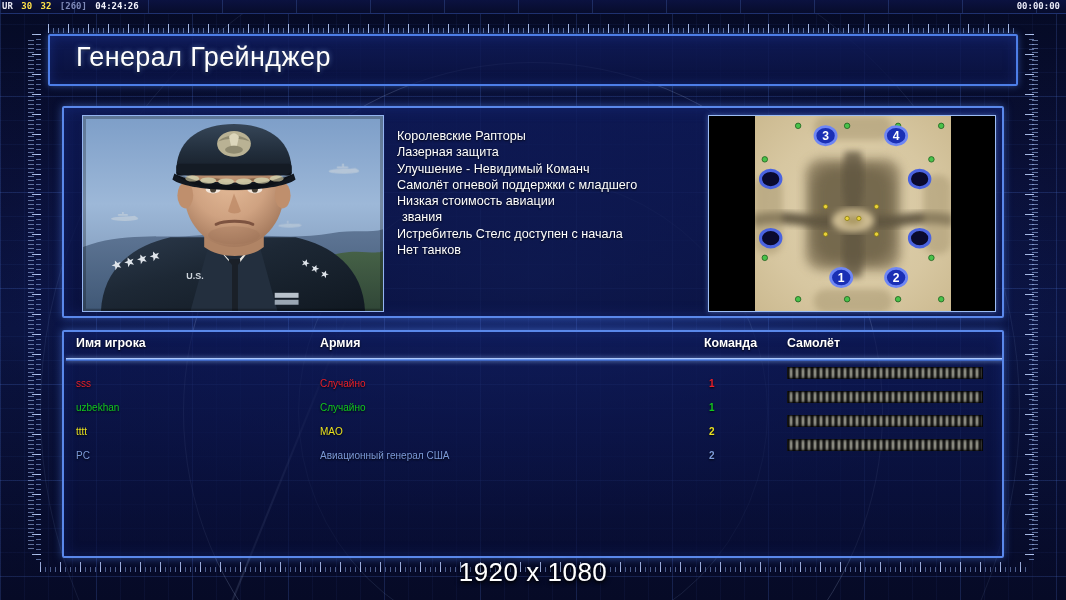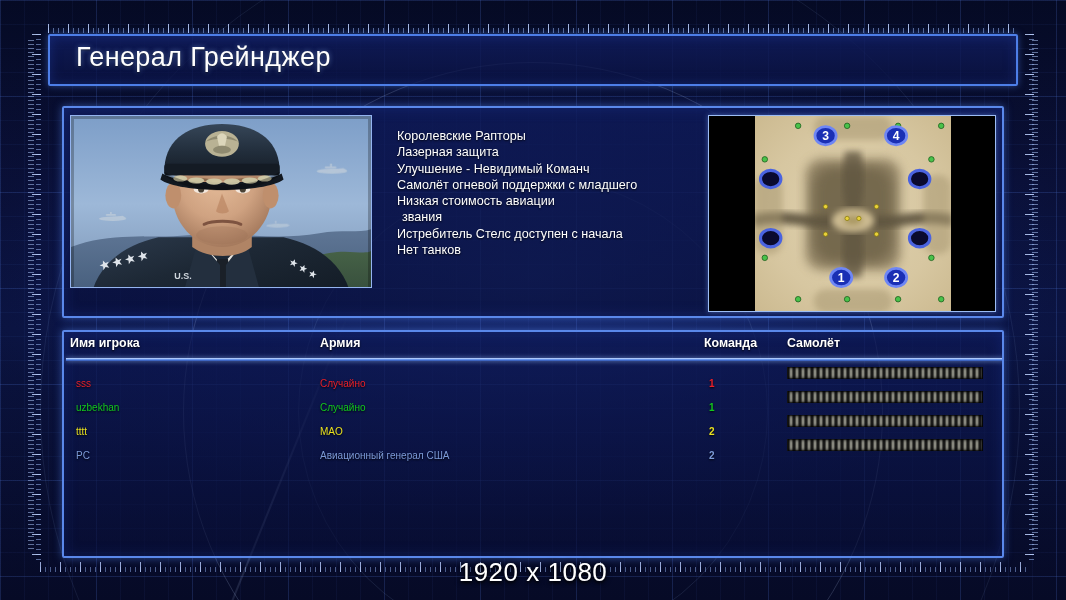--- a/index.html
+++ b/index.html
@@ -150,22 +150,22 @@
     left: 18px; top: 72px;
     width: 942px; height: 212px;
     border: 2px solid #5a88ea;
     border-radius: 2px;
     background: linear-gradient(180deg, rgba(14,26,88,0.80) 0%, rgba(9,16,60,0.72) 100%);
     box-shadow: 0 0 8px rgba(80,130,235,0.55), inset 0 0 14px rgba(26,50,145,0.45);
   }
 
   .portrait-wrap {
     position: absolute;
-    left: 6px; top: 7px;
-    width: 302px; height: 173px;
+    left: 18px; top: 7px;
+    width: 302px; height: 197px;
     border: 1px solid #94b4f0;
     background: #0a1030;
     overflow: hidden;
   }
   .portrait { position: absolute; inset: 0; }
 
   .ability-list {
     position: absolute;
     left: 333px; top: 20px;
     width: 300px;
@@ -214,21 +214,21 @@
     width: 100%; height: 22px;
   }
   .roster-head span {
     position: absolute;
     font-size: 12.4px;
     font-weight: bold;
     color: #ffffff;
     text-shadow: 0 1px 2px rgba(0,0,0,0.85);
     white-space: nowrap;
   }
-  .hdr-name { left: 6px; }
+  .hdr-name { left: 12px; }
   .hdr-army { left: 256px; }
   .hdr-team { left: 640px; }
   .hdr-prog { left: 723px; }
 
   .head-rule {
     position: absolute;
     left: 2px; top: 26px;
     width: 938px; height: 3px;
     background: linear-gradient(180deg, #cfe0ff 0%, #6e9bf0 45%, #2a4fae 100%);
     box-shadow: 0 0 5px rgba(150,190,255,0.7);
@@ -302,20 +302,31 @@
 <body>
 
 <div id="app">
 
   <div class="grid-bg"></div>
   <div class="arc a1"></div>
   <div class="arc a2"></div>
   <div class="arc a3"></div>
   <div class="diag"></div>
 
+  <div class="topbar">
+    <div class="cells"></div>
+    <div class="topbar-left">
+      <span class="t-ur" style="margin-right: 3px;">UR</span>
+      <span class="t-n1" style="margin-right: 3px;">30</span>
+      <span class="t-n2" style="margin-right: 3px;">32</span>
+      <span class="t-br" style="margin-right: 3px;">[260]</span>
+      <span class="t-time" style="margin-right: 3px;">04:24:26</span>
+    </div>
+    <div class="topbar-right">00:00:00</div>
+  </div>
 
   <div class="side-rail" style="left:28px; top:40px; height:510px;"></div>
   <div class="side-rail" style="right:28px; top:40px; height:510px;"></div>
 
   <div class="frame">
 
     <div class="ruler-h tall" style="left:4px; top:-10px; width:970px;"></div>
     <div class="ruler-v" style="left:-12px; top:0px; height:528px;"></div>
     <div class="ruler-v" style="right:-12px; top:0px; height:528px;"></div>
 

